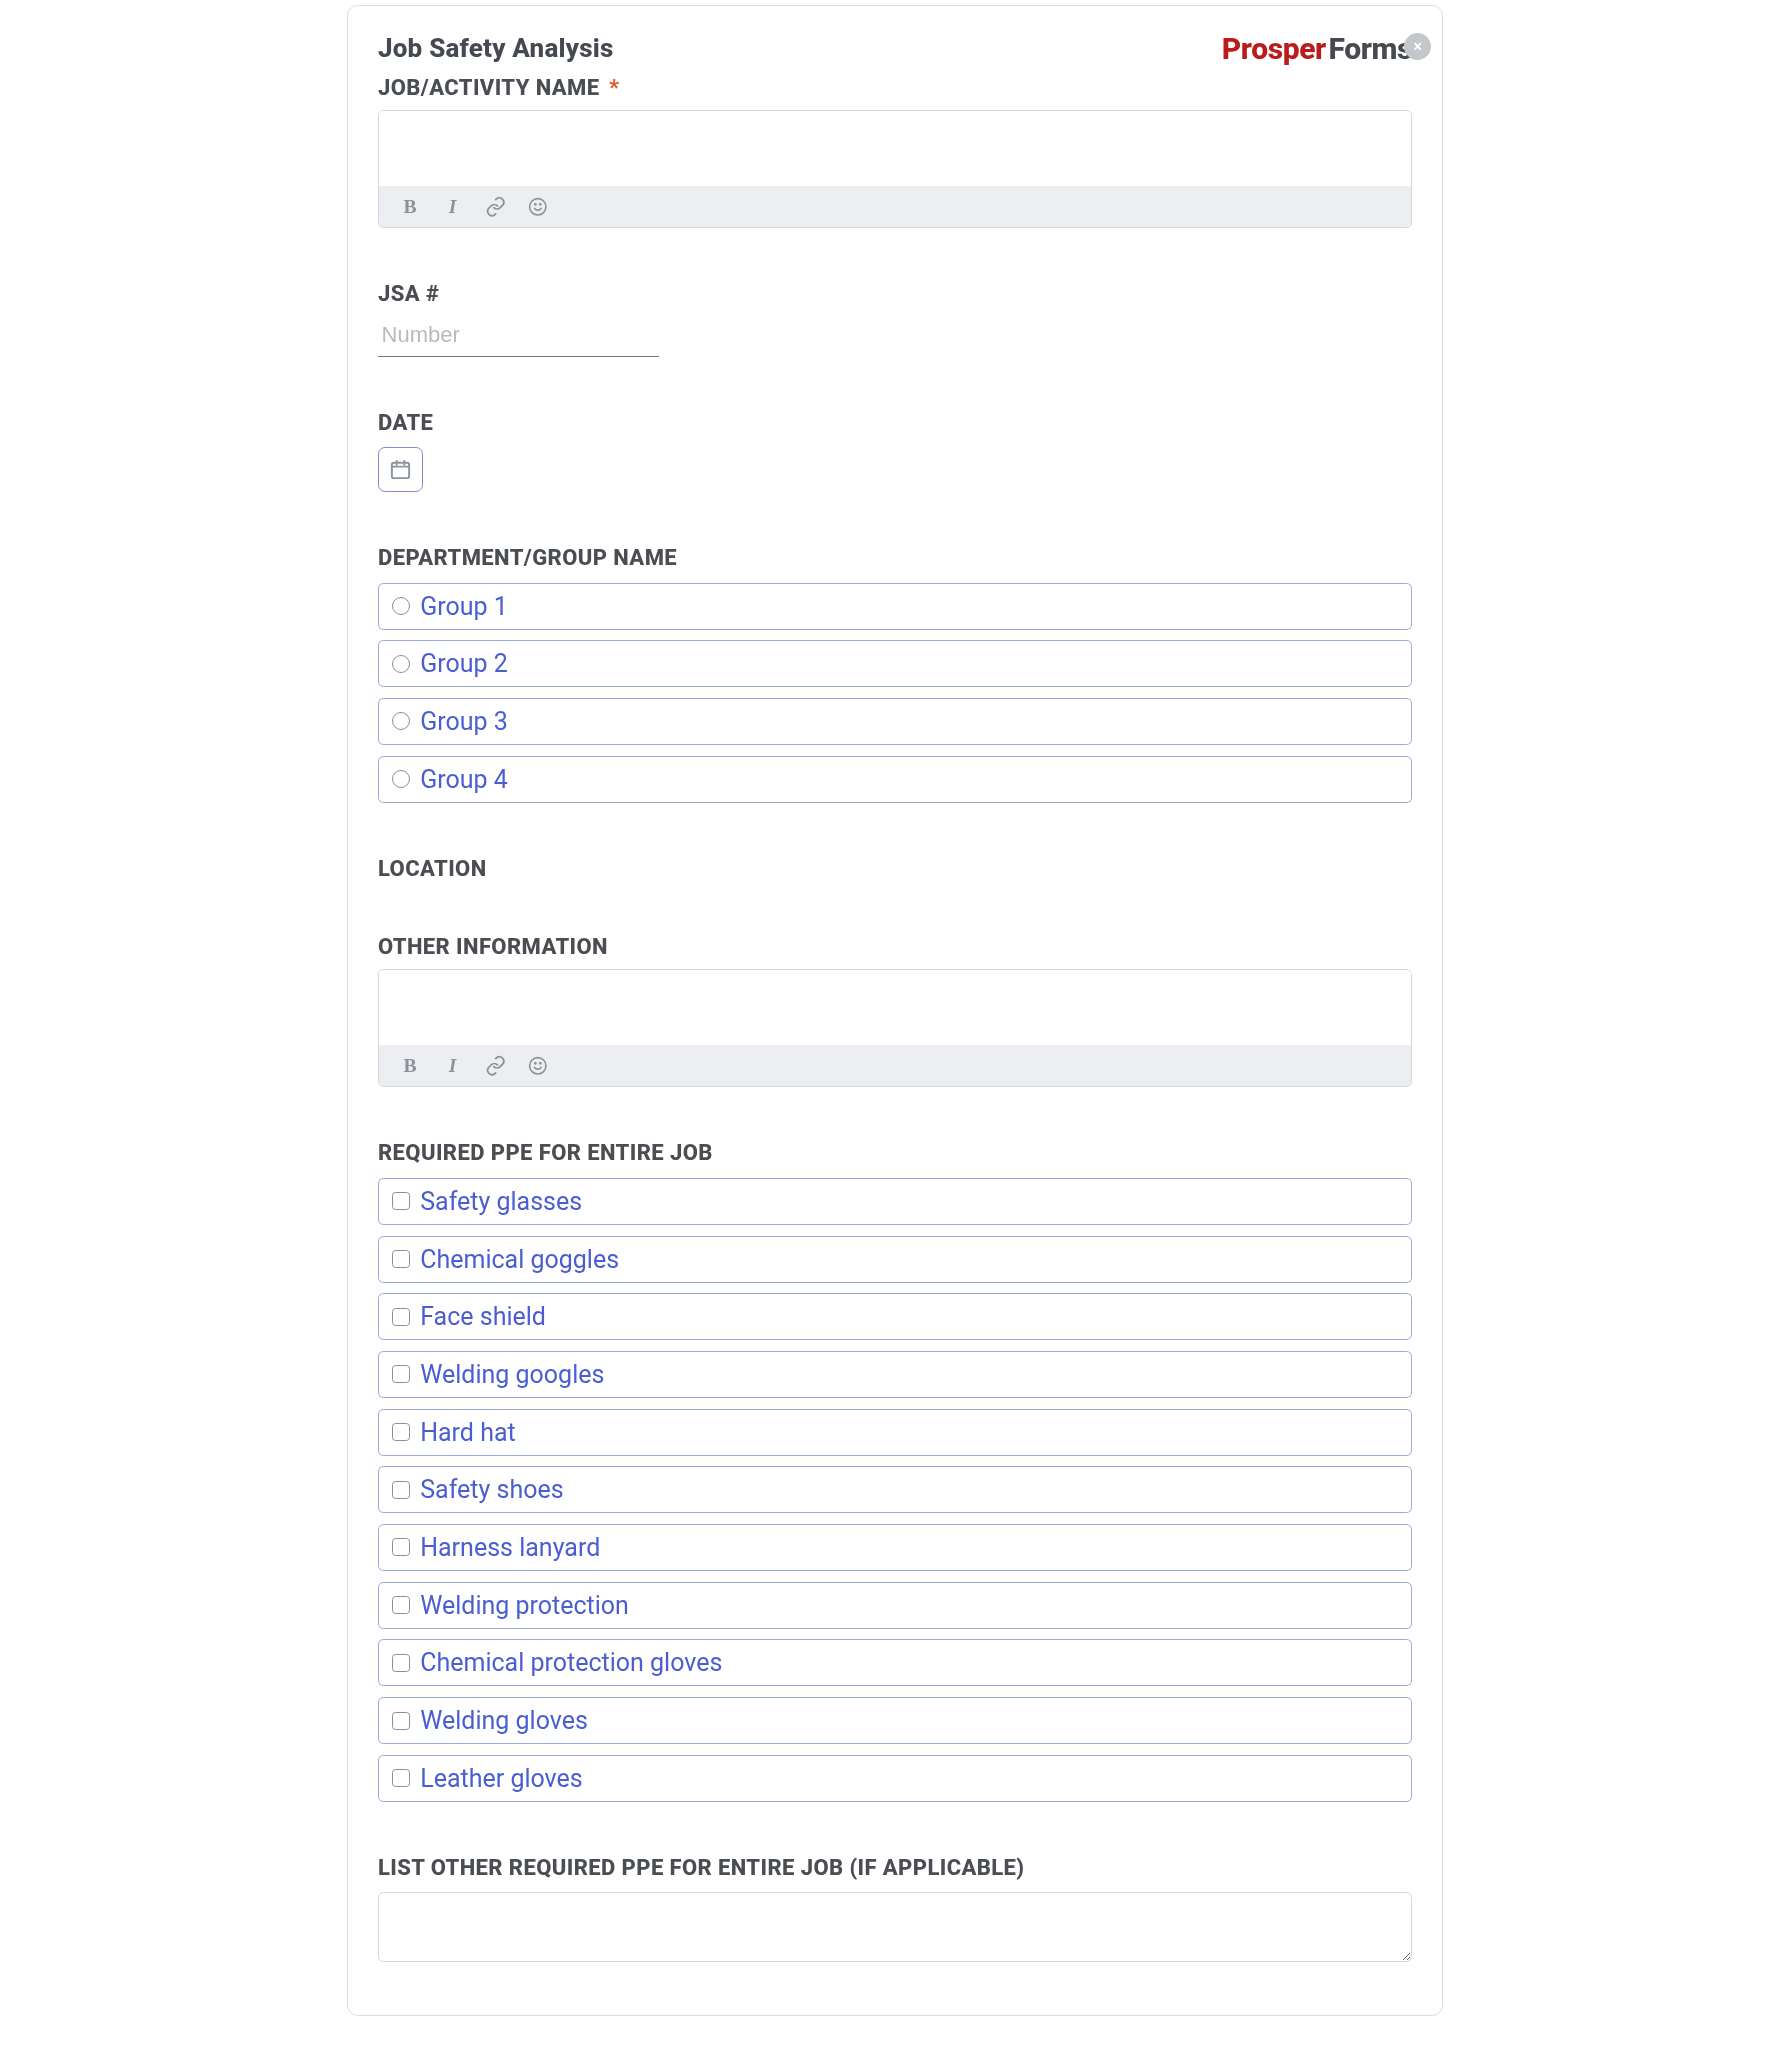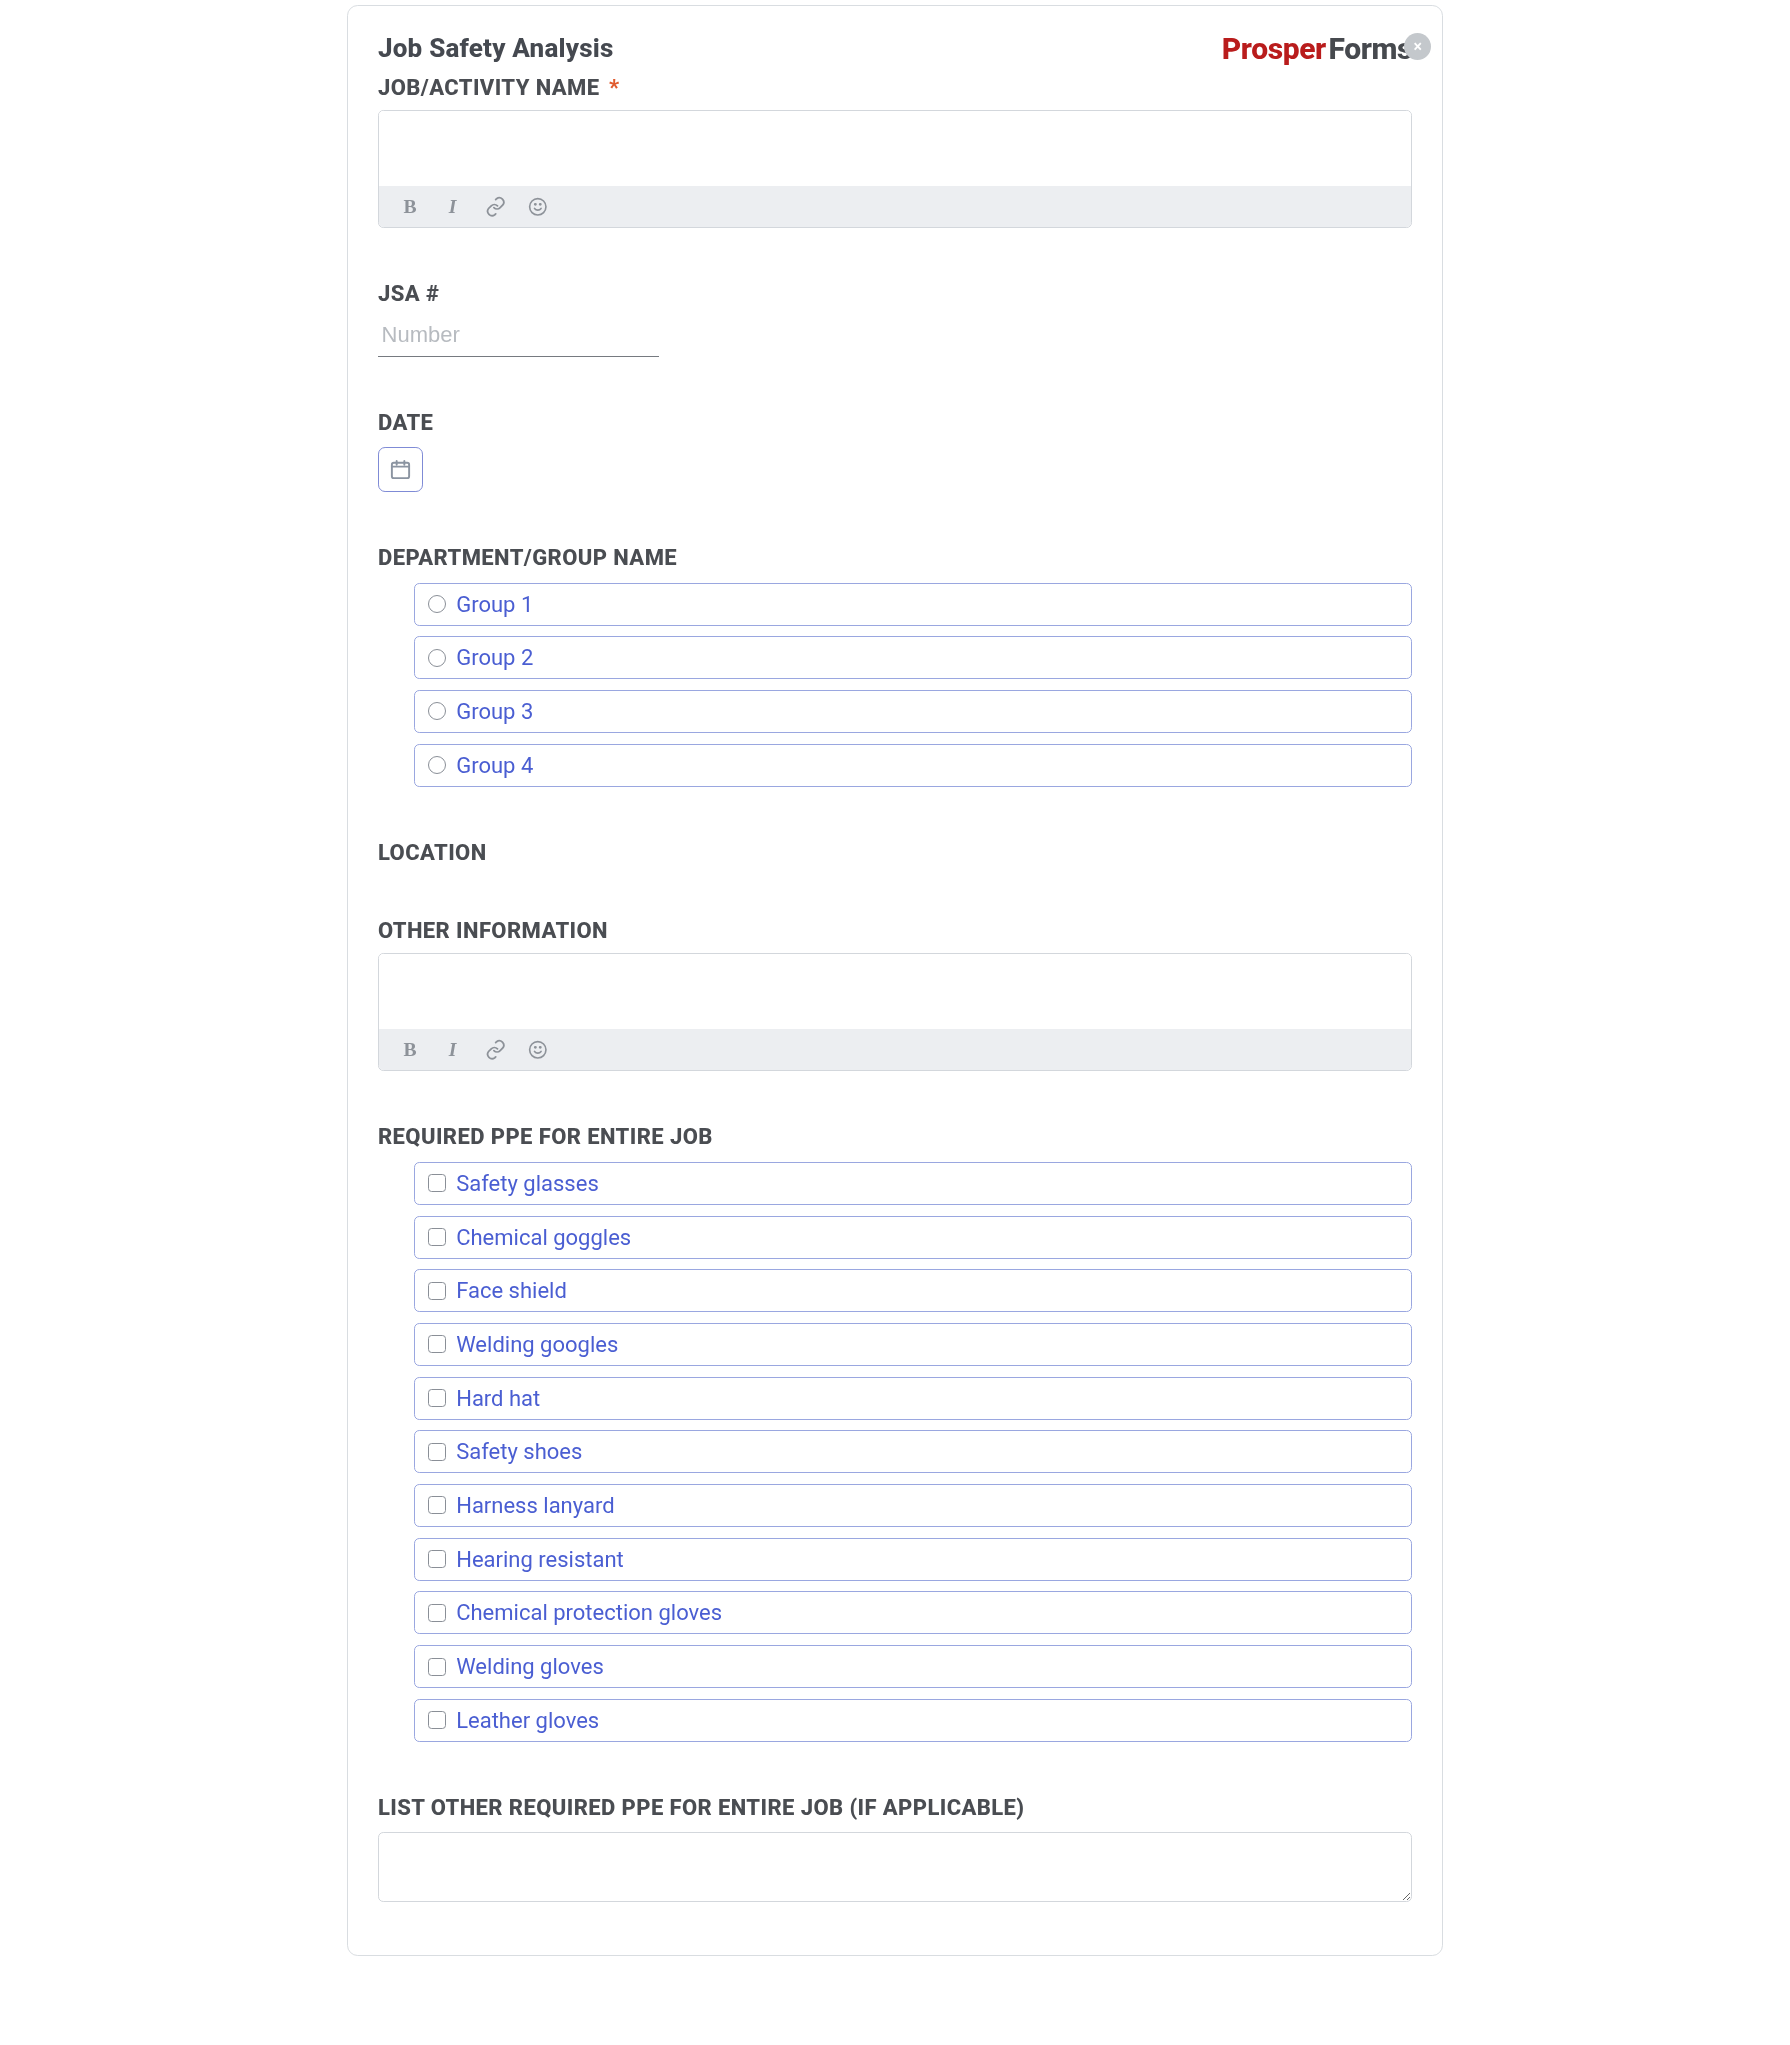--- a/index.html
+++ b/index.html
@@ -120,25 +120,24 @@
     color: #8b94a1;
     cursor: pointer;
     background: #fff;
   }
   .opt-list { margin-top: 12.5px; display: flex; flex-direction: column; gap: 10.7px; }
   .opt-item {
     border: 0.9px solid #9aa7e0;
     border-radius: 5.3px;
     padding: 8px 12.5px;
     display: flex; align-items: center; gap: 10.7px;
-    font-size: 22px;
+    font-size: 25px;
     color: #4a5ed2;
     background: #fff;
     cursor: pointer;
-    margin-left: 36px;
   }
   .radio-shape {
     width: 18px; height: 18px;
     border: 1.8px solid #8a8f97;
     border-radius: 50%;
     flex: 0 0 auto;
     background: #fff;
   }
   .check-shape {
     width: 18px; height: 18px;
@@ -291,21 +290,21 @@
         <div class="opt-item">
           <span class="check-shape"></span>
           <span>Safety shoes</span>
         </div>
         <div class="opt-item">
           <span class="check-shape"></span>
           <span>Harness lanyard</span>
         </div>
         <div class="opt-item">
           <span class="check-shape"></span>
-          <span>Hearing resistant</span>
+          <span>Welding protection</span>
         </div>
         <div class="opt-item">
           <span class="check-shape"></span>
           <span>Chemical protection gloves</span>
         </div>
         <div class="opt-item">
           <span class="check-shape"></span>
           <span>Welding gloves</span>
         </div>
         <div class="opt-item">

